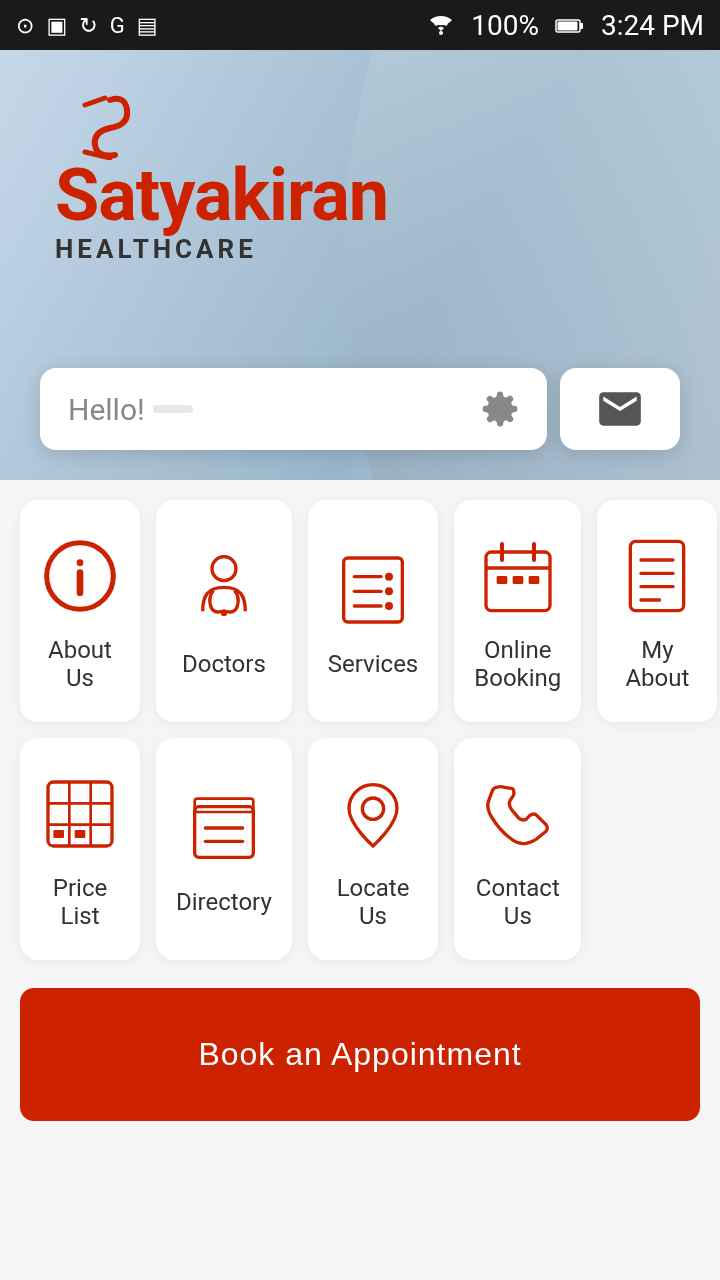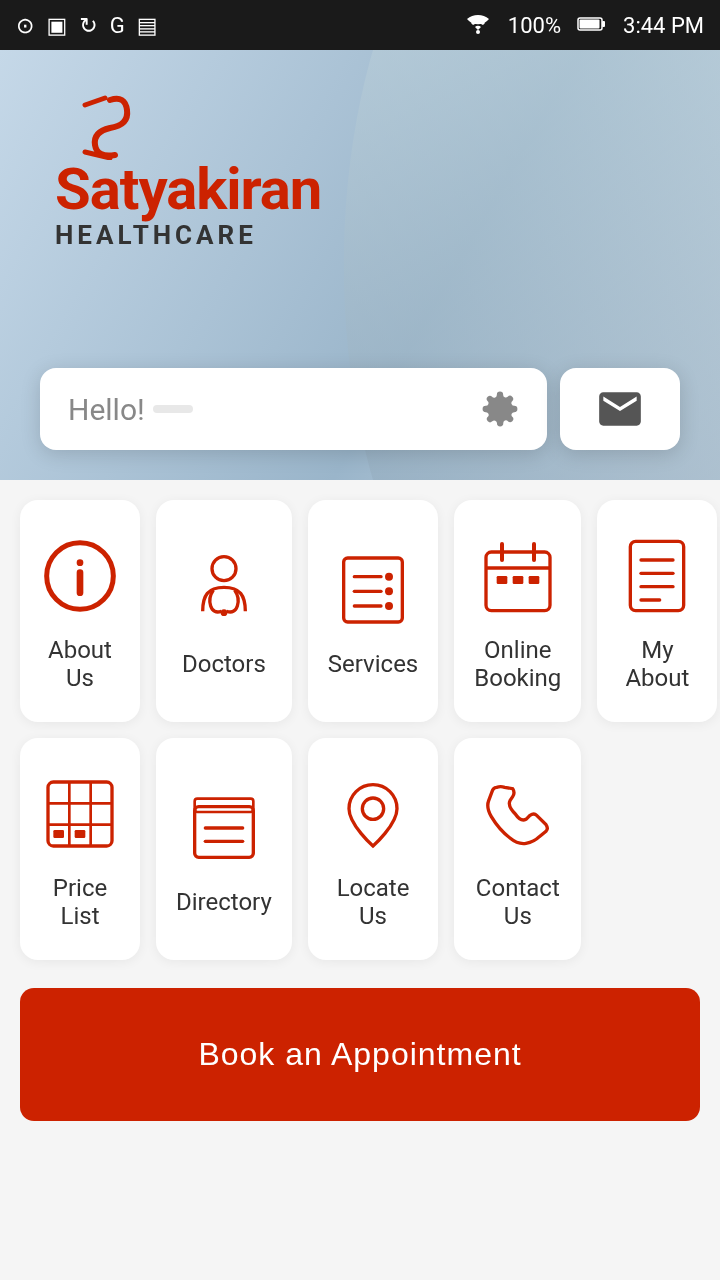--- a/index.html
+++ b/index.html
@@ -27,21 +27,21 @@
     }
     .status-left {
       display: flex;
       gap: 12px;
       align-items: center;
     }
     .status-right {
       display: flex;
       align-items: center;
       gap: 16px;
-      font-size: 22px;
+      font-size: 28px;
       justify-content: flex-end;
     }
 
     
     .hero {
       width: 100%;
       height: 430px;
       background: linear-gradient(135deg, #b0c4d8 0%, #8fafc8 40%, #c8d8e8 100%);
       position: relative;
       overflow: hidden;
@@ -70,21 +70,21 @@
       left: 55px;
       display: flex;
       flex-direction: column;
       align-items: flex-start;
     }
     .logo-icon {
       width: 90px;
       height: 70px;
     }
     .logo-text-main {
-      font-size: 58px;
+      font-size: 72px;
       font-weight: 700;
       color: #cc2200;
       line-height: 1;
       letter-spacing: -1px;
     }
     .logo-text-sub {
       font-size: 26px;
       font-weight: 700;
       color: #333;
       letter-spacing: 4px;
@@ -211,21 +211,21 @@
       </svg>
     </span>
     <span>100%</span>
     <span>
       <svg width="30" height="18" viewBox="0 0 30 18" fill="white">
         <rect x="1" y="3" width="24" height="12" rx="2" stroke="white" stroke-width="1.5" fill="none"></rect>
         <rect x="2.5" y="4.5" width="20" height="9" rx="1" fill="white"></rect>
         <rect x="25" y="6" width="3" height="6" rx="1" fill="white"></rect>
       </svg>
     </span>
-    <span>3:44 PM</span>
+    <span>3:24 PM</span>
   </div>
 </div>
 
 
 <div class="hero">
   <div class="hero-bg"></div>
   <div class="hero-doctor"></div>
 
   <div class="logo-container">
     <svg class="logo-icon" viewBox="0 0 90 70">

